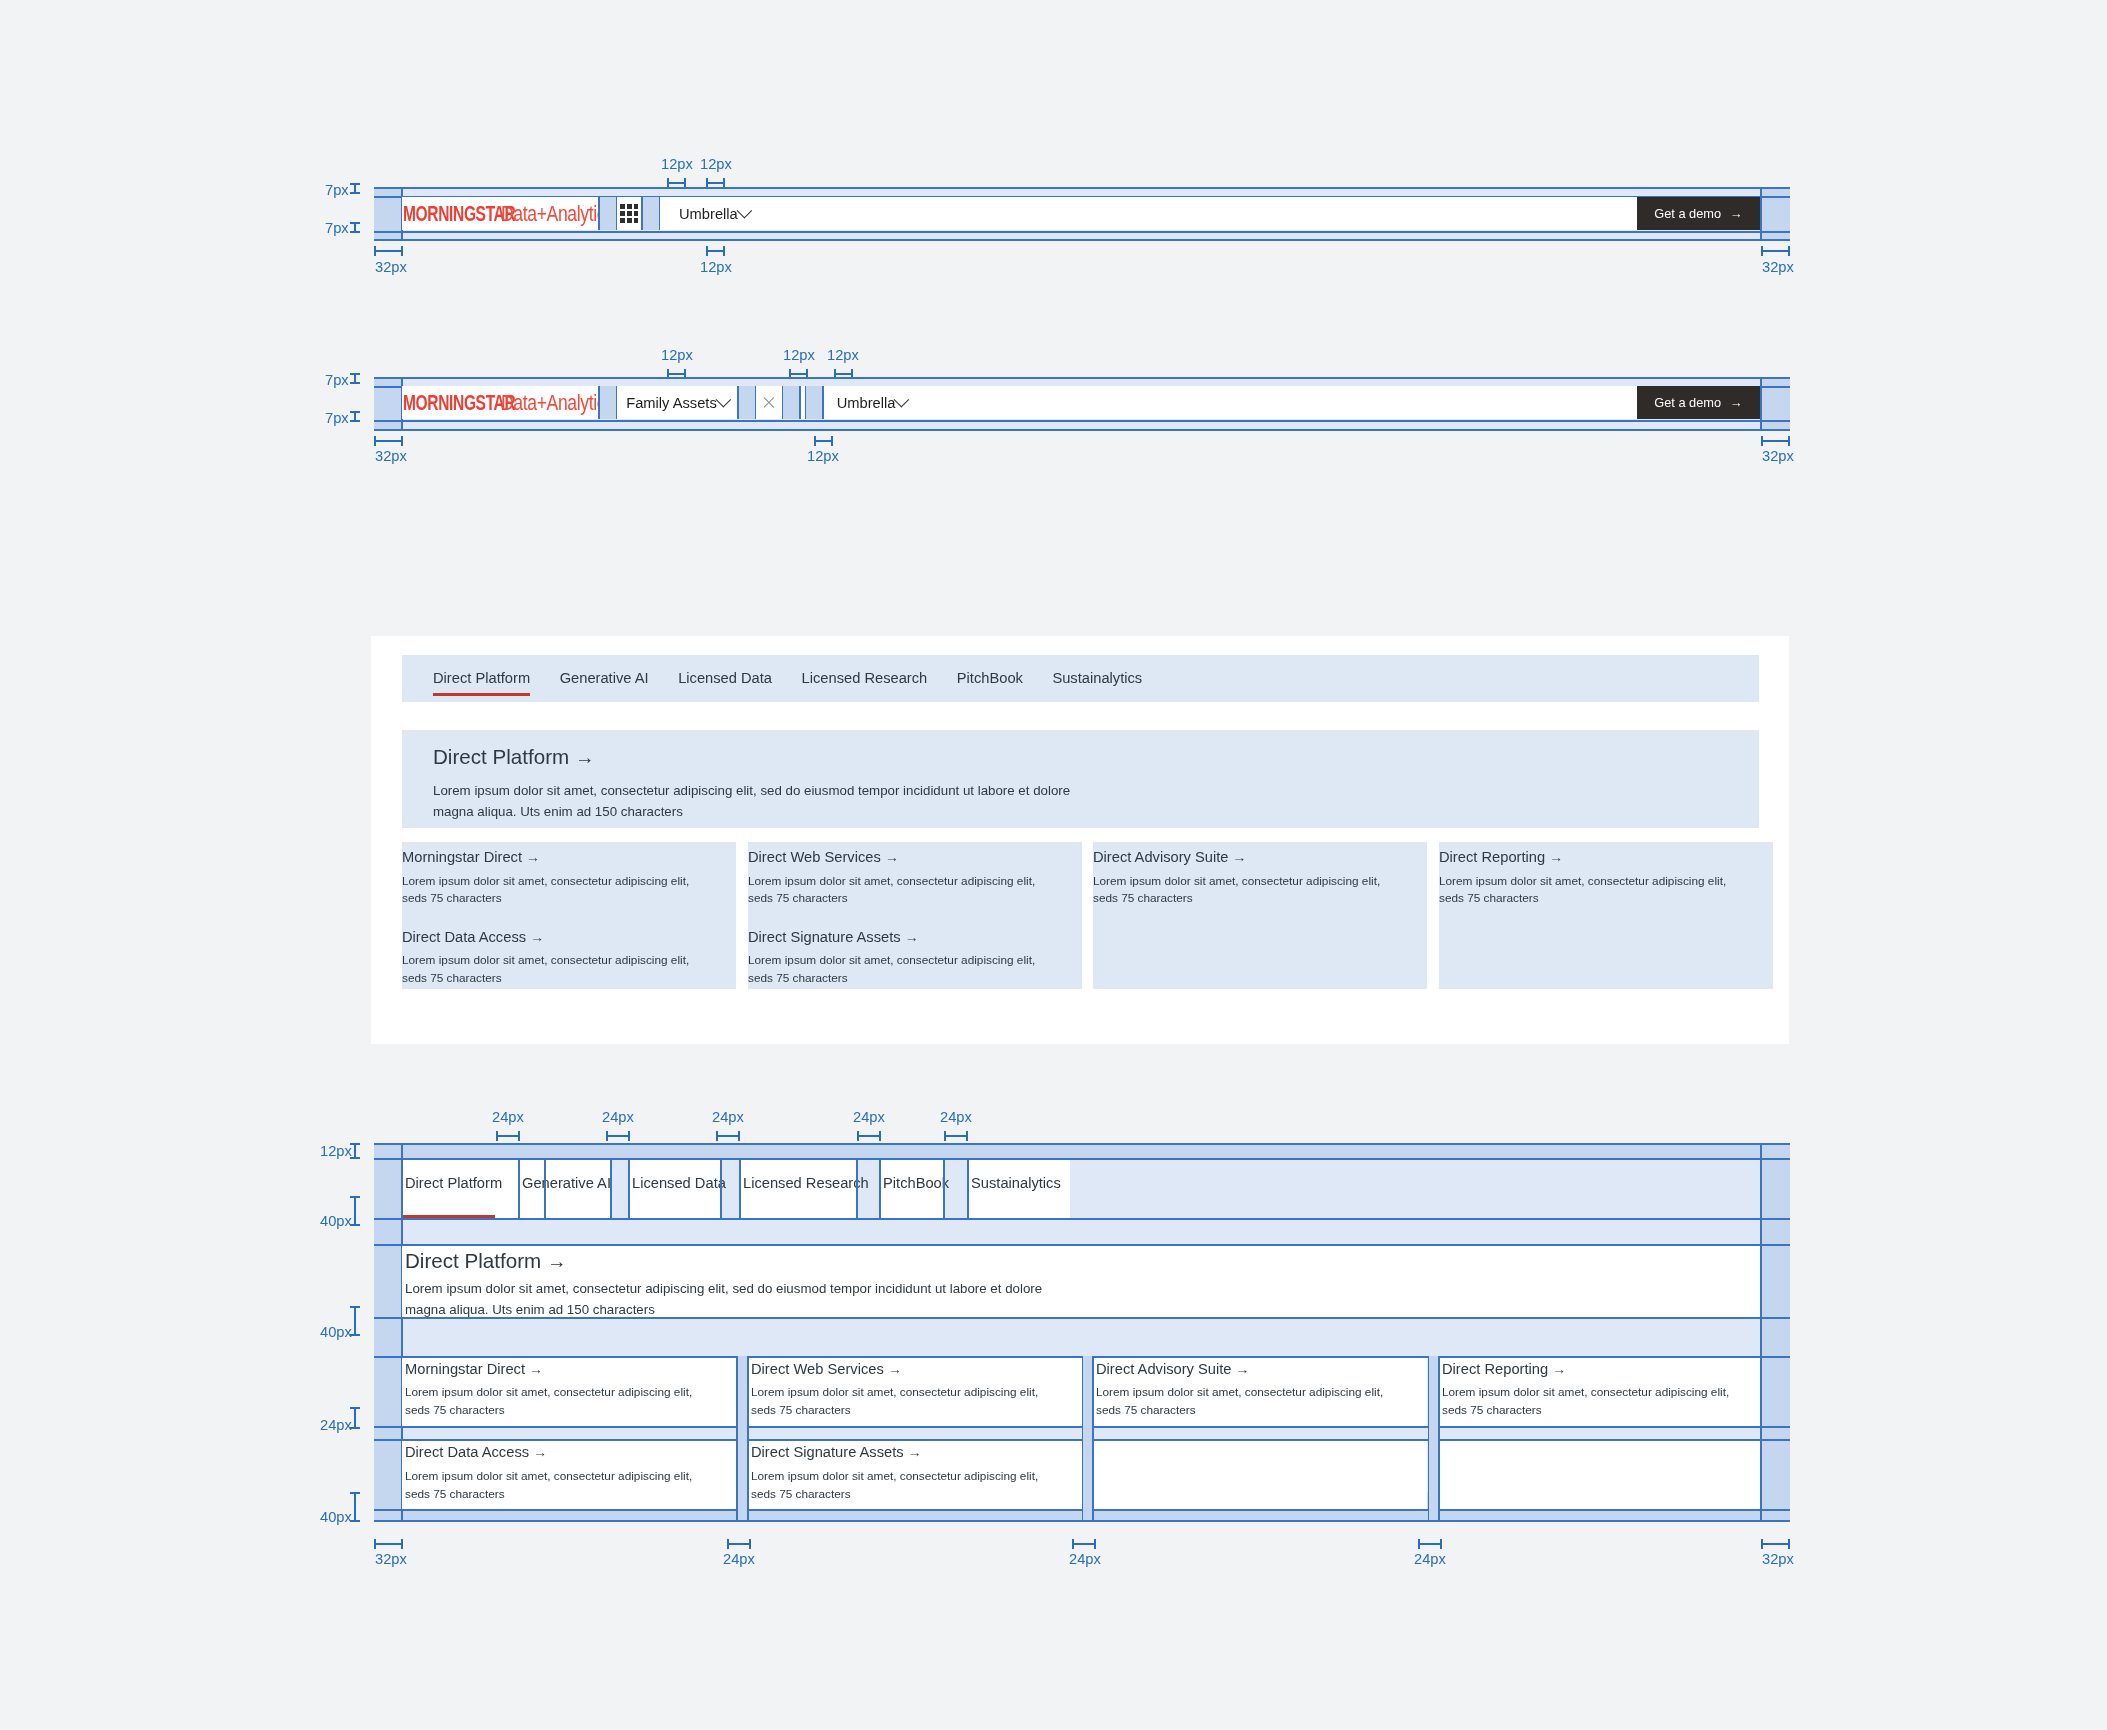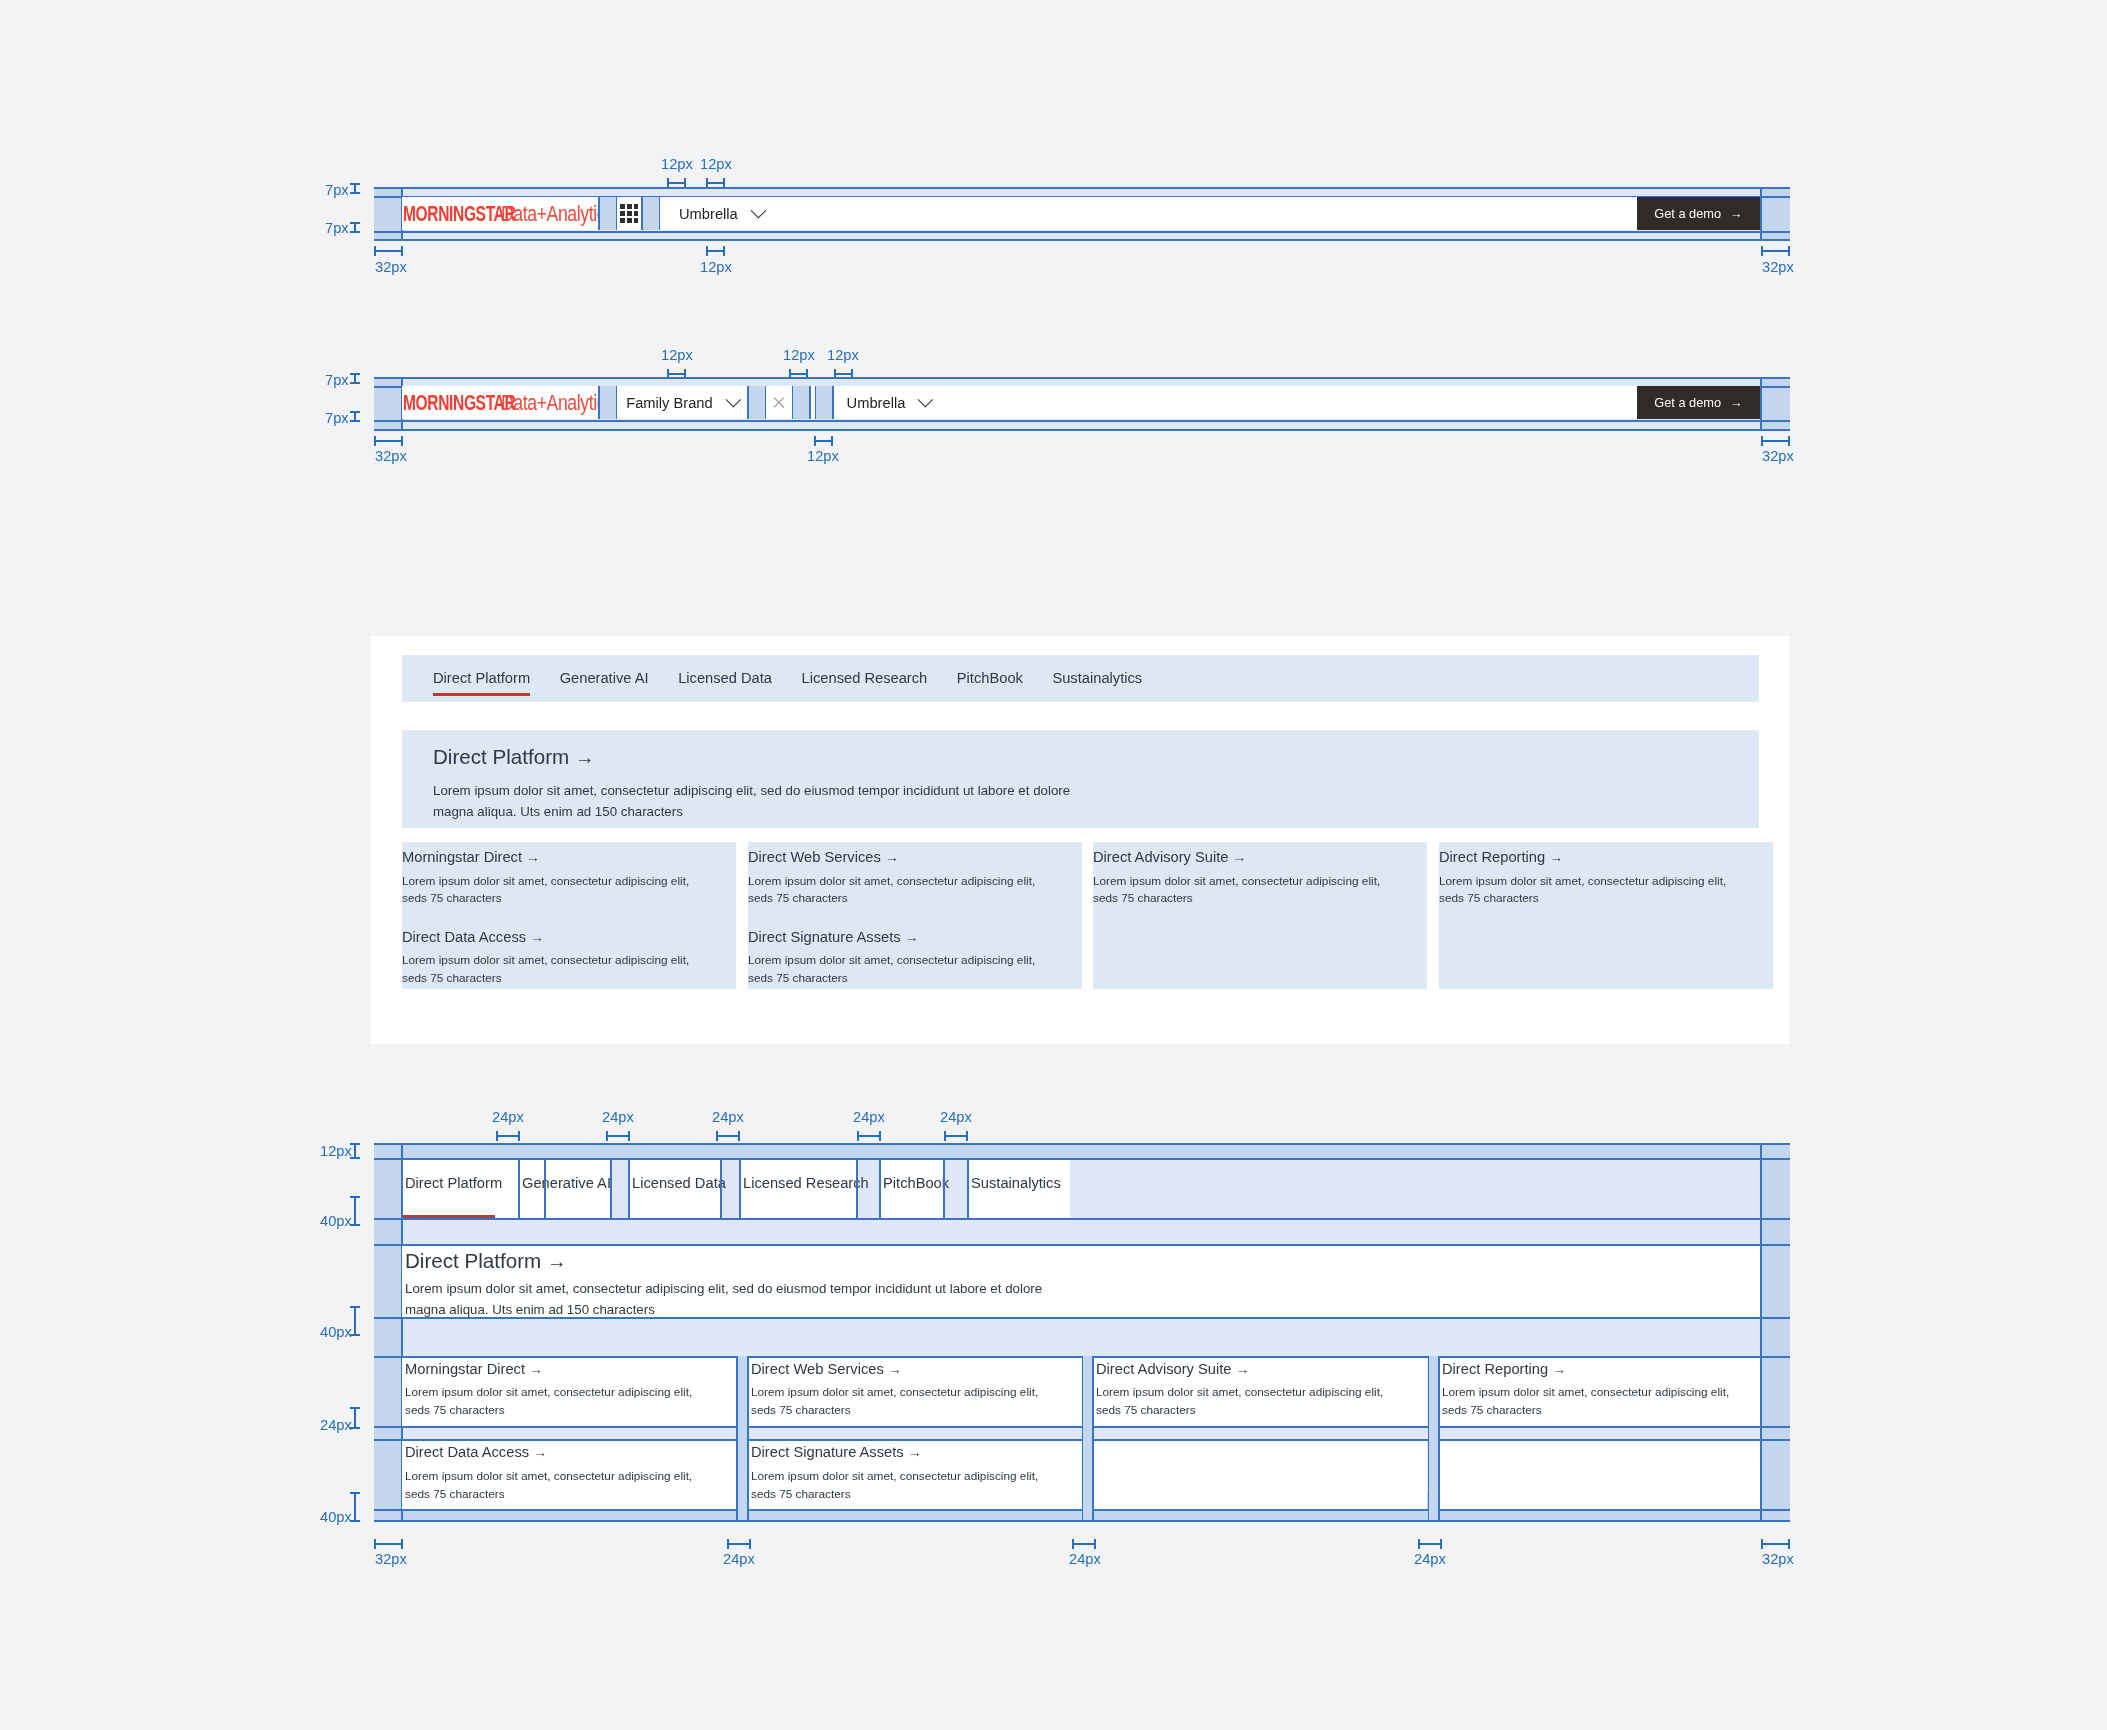--- a/index.html
+++ b/index.html
@@ -29,21 +29,21 @@
   .hdr{position:absolute;background:#ffffff;display:flex;align-items:center;}
   .logo{display:flex;align-items:baseline;white-space:nowrap;}
   .logo-mark{color:#ef3e33;font-size:21.6px;font-weight:700;letter-spacing:-0.5px;
     font-family:"Liberation Sans Narrow","Liberation Sans",sans-serif;
     transform:scaleX(.72);transform-origin:left center;}
   .logo-sub{color:#ef4b3c;font-size:22.6px;font-weight:300;letter-spacing:-0.5px;
     transform:scaleX(.78);transform-origin:left center;margin-left:-1px;}
   .grid-icon{display:grid;grid-template-columns:repeat(3,4.4px);grid-template-rows:repeat(3,4.4px);
     gap:2.5px;}
   .grid-icon i{background:#2f2f2f;display:block;width:4.4px;height:4.4px;}
-  .sel{display:flex;align-items:center;gap:15px;font-size:14.7px;color:#1f1f1f;white-space:nowrap;}
+  .sel{display:flex;align-items:center;gap:1px;font-size:14.7px;color:#1f1f1f;white-space:nowrap;}
   .chev{display:inline-block;width:9.8px;height:9.8px;border-right:1.5px solid #333;
     border-bottom:1.5px solid #333;transform:rotate(45deg) translate(-2px,-2px);}
   .xmark{position:relative;width:13.8px;height:13.8px;}
   .xmark:before,.xmark:after{content:"";position:absolute;left:0;top:6.4px;width:13.8px;height:1.2px;background:#888;}
   .xmark:before{transform:rotate(45deg);} .xmark:after{transform:rotate(-45deg);}
   .demo-btn{background:#2f2b28;color:#fff;font-size:12.8px;display:flex;align-items:center;
     gap:8.8px;justify-content:center;white-space:nowrap;}
 
   
   .panel{position:absolute;background:#ffffff;}
@@ -201,21 +201,21 @@
 
   <div class="hdr" style="left:402px;top:386px;width:1358px;height:33px;">
     <div class="logo" style="margin-left:1px;">
       <span class="logo-mark">MORNINGSTAR</span>
       <span class="logo-sub" style="margin-left:-58px;">Data+Analytics</span>
     </div>
     <div class="ov-line-v" style="position:relative;height:33px;margin-left:-47px;"></div>
     <div class="ov-fill" style="position:relative;width:16px;height:33px;"></div>
     <div class="ov-line-v" style="position:relative;height:33px;"></div>
     <div class="sel" style="margin:0 8.8px;">
-      <span>Family Brand</span>
+      <span>Family Assets</span>
       <span class="chev"></span>
     </div>
     <div class="ov-line-v" style="position:relative;height:33px;"></div>
     <div class="ov-fill" style="position:relative;width:16px;height:33px;"></div>
     <div class="ov-line-v" style="position:relative;height:33px;"></div>
     <div class="xmark" style="margin:0 5.9px;"></div>
     <div class="ov-line-v" style="position:relative;height:33px;"></div>
     <div class="ov-fill" style="position:relative;width:16px;height:33px;"></div>
     <div class="ov-line-v" style="position:relative;height:33px;"></div>
     <div class="ov-line-v" style="position:relative;height:33px;margin-left:3.9px;"></div>

